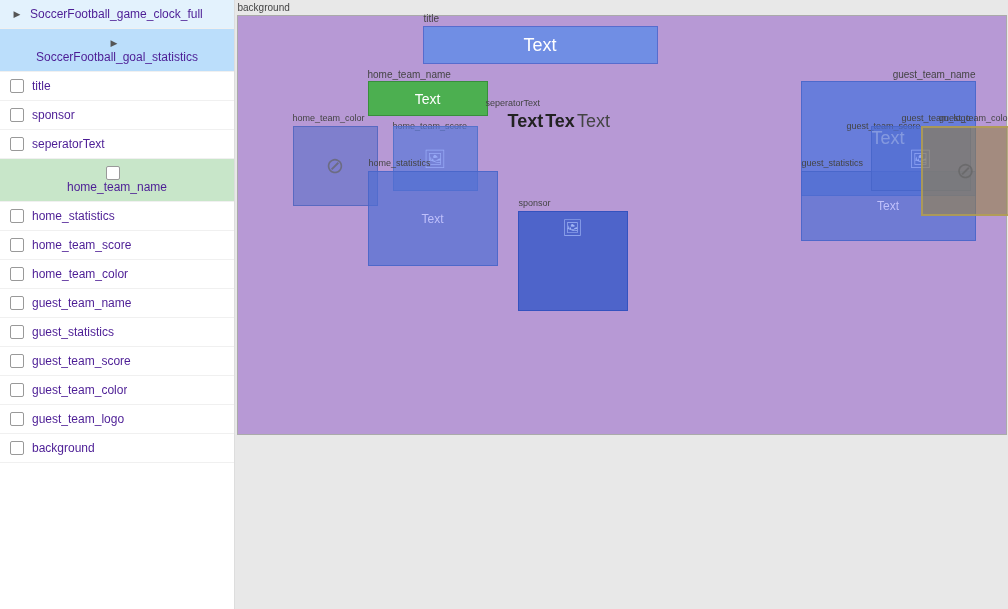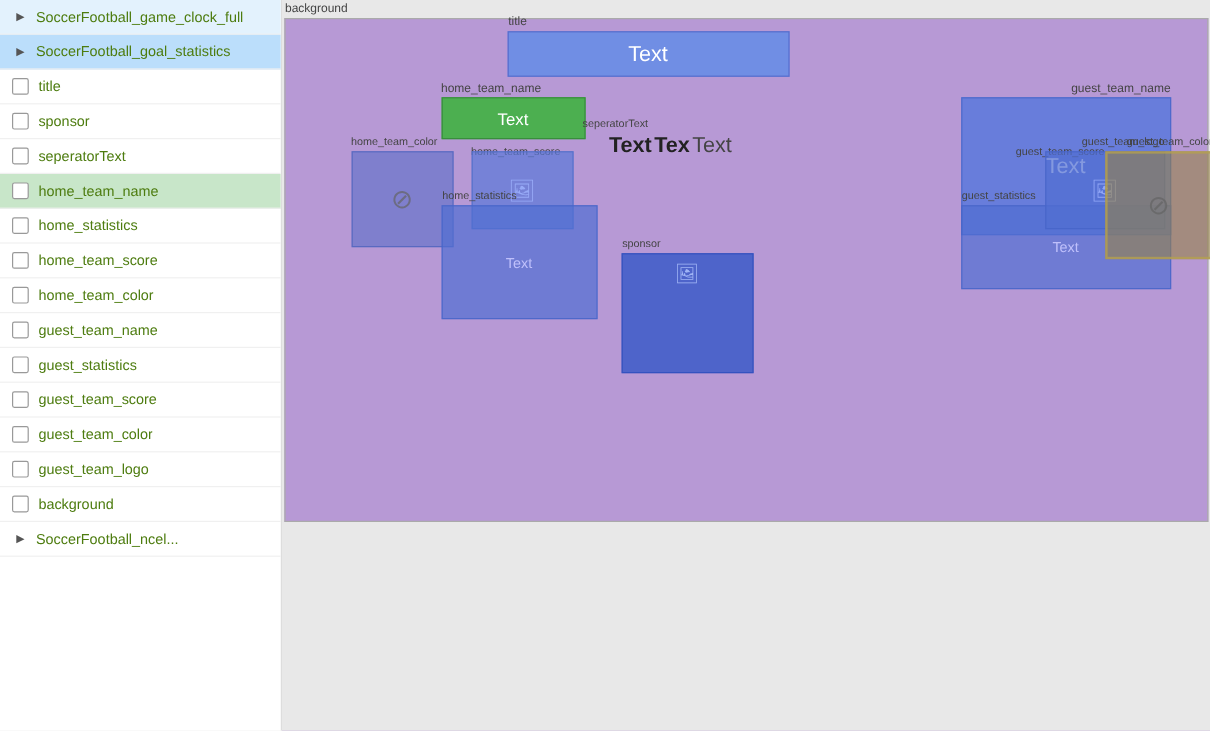--- a/index.html
+++ b/index.html
@@ -18,21 +18,21 @@
 
     .sidebar-item {
       display: flex;
       align-items: center;
       padding: 7px 10px;
       cursor: pointer;
       border-bottom: 1px solid #f0f0f0;
       color: #333;
       font-size: 12px;
     }
-    .sidebar-item.active { background: #c8e6c9; }
+    .sidebar-item.active { background: #c8e6c9; flex-direction: column; }
 
     .sidebar-item .checkbox {
       width: 14px;
       height: 14px;
       border: 1px solid #999;
       border-radius: 2px;
       margin-right: 8px;
       flex-shrink: 0;
       background: #fff;
     }
@@ -43,21 +43,21 @@
       display: inline-flex;
       align-items: center;
       justify-content: center;
       color: #555;
       flex-shrink: 0;
     }
     .sidebar-item .arrow.right::before { content: '▶'; font-size: 9px; }
 
     .sidebar-label {
       font-size: 12px;
-      color: #4d7c0f;
+      color: #4c1d95;
       white-space: nowrap;
       overflow: hidden;
       text-overflow: ellipsis;
     }
 
     .sidebar-item.parent-row { background: #e3f2fd; }
     .sidebar-item.parent-row2 { background: #bbdefb; }
 
     
     #main {
@@ -370,24 +370,20 @@
   <div class="sidebar-item">
     <span class="checkbox"></span>
     <span class="sidebar-label">guest_team_logo</span>
   </div>
 
   <div class="sidebar-item">
     <span class="checkbox"></span>
     <span class="sidebar-label">background</span>
   </div>
 
-  <div class="sidebar-item">
-    <span class="arrow right"></span>
-    <span class="sidebar-label">SoccerFootball_ncel...</span>
-  </div>
 
 </div>
 
 <div id="main">
 
   <div id="canvas-area">
 
     <span class="canvas-label fl-label" style="top: -14px; left: 0;">background</span>
 
     <div class="box-title">

